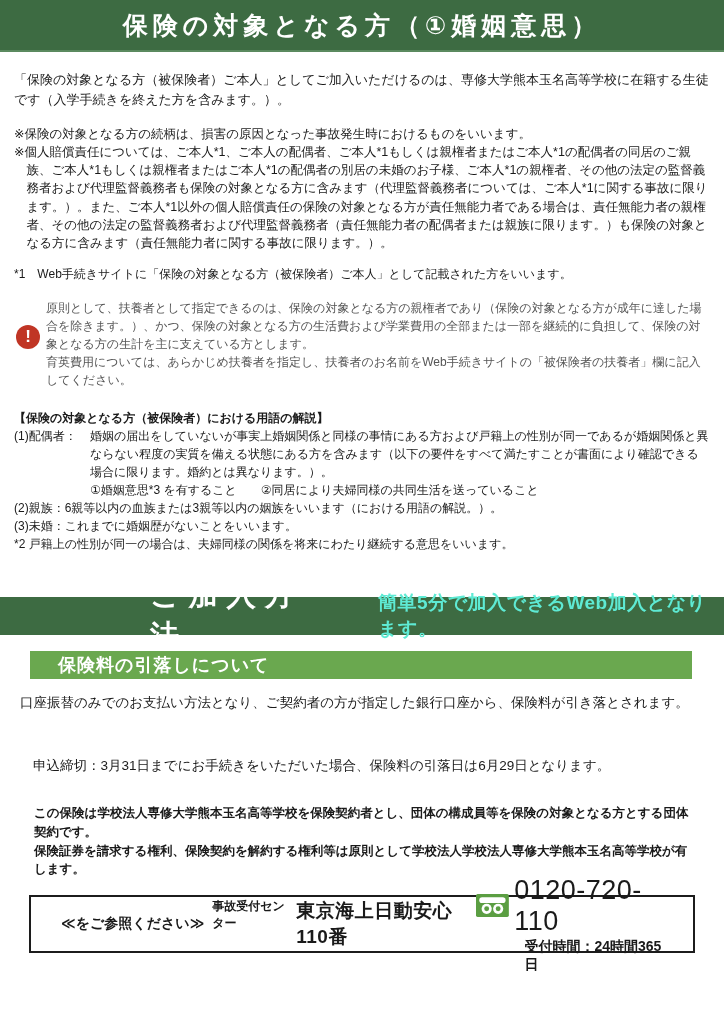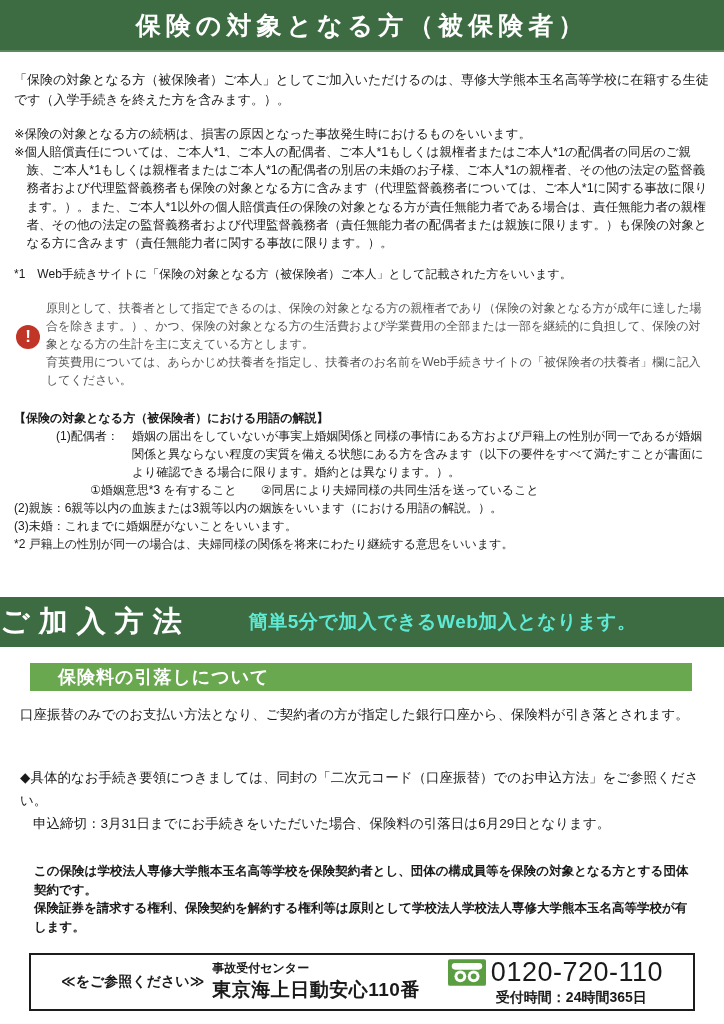--- a/index.html
+++ b/index.html
@@ -24,62 +24,63 @@
   
   .warn { position:relative; margin:16px 0 0 0; padding-left:32px; color:#555555; font-size:12px; line-height:1.5; min-height:60px; }
   .warn-icon {
     position:absolute; left:2px; top:26px; width:24px; height:24px; border-radius:50%;
     background:#c03525; color:#ffffff; display:flex; align-items:center; justify-content:center;
     font-weight:bold; font-size:17px;
   }
   
   .gloss { margin-top:20px; font-size:12px; line-height:1.5; }
   .gloss-h { font-weight:bold; }
-  .g-item1 { position:relative; padding-left:76px;margin-left:42px; }
+  .g-item1 { position:relative; padding-left:76px; }
   .g-term1 { position:absolute; left:0; top:0; }
   .g-sub { padding-left:76px; }
   .g-line { }
   .g-fn { }
   
   .banner {
-    margin-top:44px; height:50px; background:#3d6b42; display:flex; align-items:center;
+    margin-top:44px; height:38px; background:#3d6b42; display:flex; align-items:center;
+    padding-left:150px;
   }
   .banner-title { color:#ffffff; font-size:29px; font-weight:bold; letter-spacing:9px; }
   .banner-sub { color:#5eead4; font-size:19px; font-weight:bold; margin-left:58px; letter-spacing:0.5px; }
   
   .greenbar {
     margin:16px 32px 0 30px; height:28px; background:#6aa84f; color:#ffffff;
     font-size:18px; font-weight:bold; line-height:28px; padding-left:28px; letter-spacing:1px;
   }
   .debit-text { margin:14px 20px 0 20px; font-size:13.5px; line-height:1.5; }
   .proc { margin:42px 16px 0 20px; font-size:13.5px; line-height:1.7; }
   .proc-l2 { padding-left:13px; }
   .group { margin:26px 30px 0 34px; font-size:12.5px; font-weight:600; line-height:1.5; }
   
   .claimbox {
     margin:16px 29px 0 29px; border:2px solid #1c1c1c; height:58px;
     display:flex; align-items:center; padding:0 14px 0 30px;
   }
   .cb-label { font-size:14px; font-weight:bold; white-space:nowrap; }
-  .cb-mid { margin-left:8px; display:flex; flex-direction:column; }
+  .cb-mid { margin-left:8px; display:flex; flex-direction:row; }
   .cb-center { font-size:12px; font-weight:bold; }
   .cb-name { font-size:19px; font-weight:bold; letter-spacing:0.5px; }
   .cb-right { margin-left:auto; display:flex; flex-direction:column; align-items:flex-start; padding-right:16px; }
   .cb-phone-row { display:flex; align-items:center; }
   .freedial { width:38px; height:27px; margin-right:5px; }
   .cb-phone { font-size:27px; font-weight:normal; letter-spacing:0.5px; }
   .cb-hours { font-size:14px; font-weight:bold; margin:1px 0 0 48px; }
 </style>
 </head>
 <body>
 
 <div class="page">
 
   <div class="hdr">
-    <div class="hdr-title">保険の対象となる方（被保険者）</div>
+    <div class="hdr-title">保険の対象となる方（①婚姻意思）</div>
   </div>
 
   <div class="content">
 
     <p class="intro">「保険の対象となる方（被保険者）ご本人」としてご加入いただけるのは、専修大学熊本玉名高等学校に在籍する生徒です（入学手続きを終えた方を含みます。）。</p>
 
     <div class="notes">
       <p class="note-item">※保険の対象となる方の続柄は、損害の原因となった事故発生時におけるものをいいます。</p>
       <p class="note-item">※個人賠償責任については、ご本人*1、ご本人の配偶者、ご本人*1もしくは親権者またはご本人*1の配偶者の同居のご親族、ご本人*1もしくは親権者またはご本人*1の配偶者の別居の未婚のお子様、ご本人*1の親権者、その他の法定の監督義務者および代理監督義務者も保険の対象となる方に含みます（代理監督義務者については、ご本人*1に関する事故に限ります。）。また、ご本人*1以外の個人賠償責任の保険の対象となる方が責任無能力者である場合は、責任無能力者の親権者、その他の法定の監督義務者および代理監督義務者（責任無能力者の配偶者または親族に限ります。）も保険の対象となる方に含みます（責任無能力者に関する事故に限ります。）。</p>
     </div>
@@ -108,21 +109,20 @@
 
   <div class="banner">
     <span class="banner-title">ご加入方法</span>
     <span class="banner-sub">簡単5分で加入できるWeb加入となります。</span>
   </div>
 
   <div class="greenbar">保険料の引落しについて</div>
   <p class="debit-text">口座振替のみでのお支払い方法となり、ご契約者の方が指定した銀行口座から、保険料が引き落とされます。</p>
 
   <div class="proc">
-    <p>◆具体的なお手続き要領につきましては、同封の「二次元コード（口座振替）でのお申込方法」をご参照ください。</p>
     <p class="proc-l2">申込締切：3月31日までにお手続きをいただいた場合、保険料の引落日は6月29日となります。</p>
   </div>
 
   <div class="group">
     <p>この保険は学校法人専修大学熊本玉名高等学校を保険契約者とし、団体の構成員等を保険の対象となる方とする団体契約です。</p>
     <p>保険証券を請求する権利、保険契約を解約する権利等は原則として学校法人学校法人専修大学熊本玉名高等学校が有します。</p>
   </div>
 
   <div class="claimbox">
     <span class="cb-label">≪をご参照ください≫</span>

